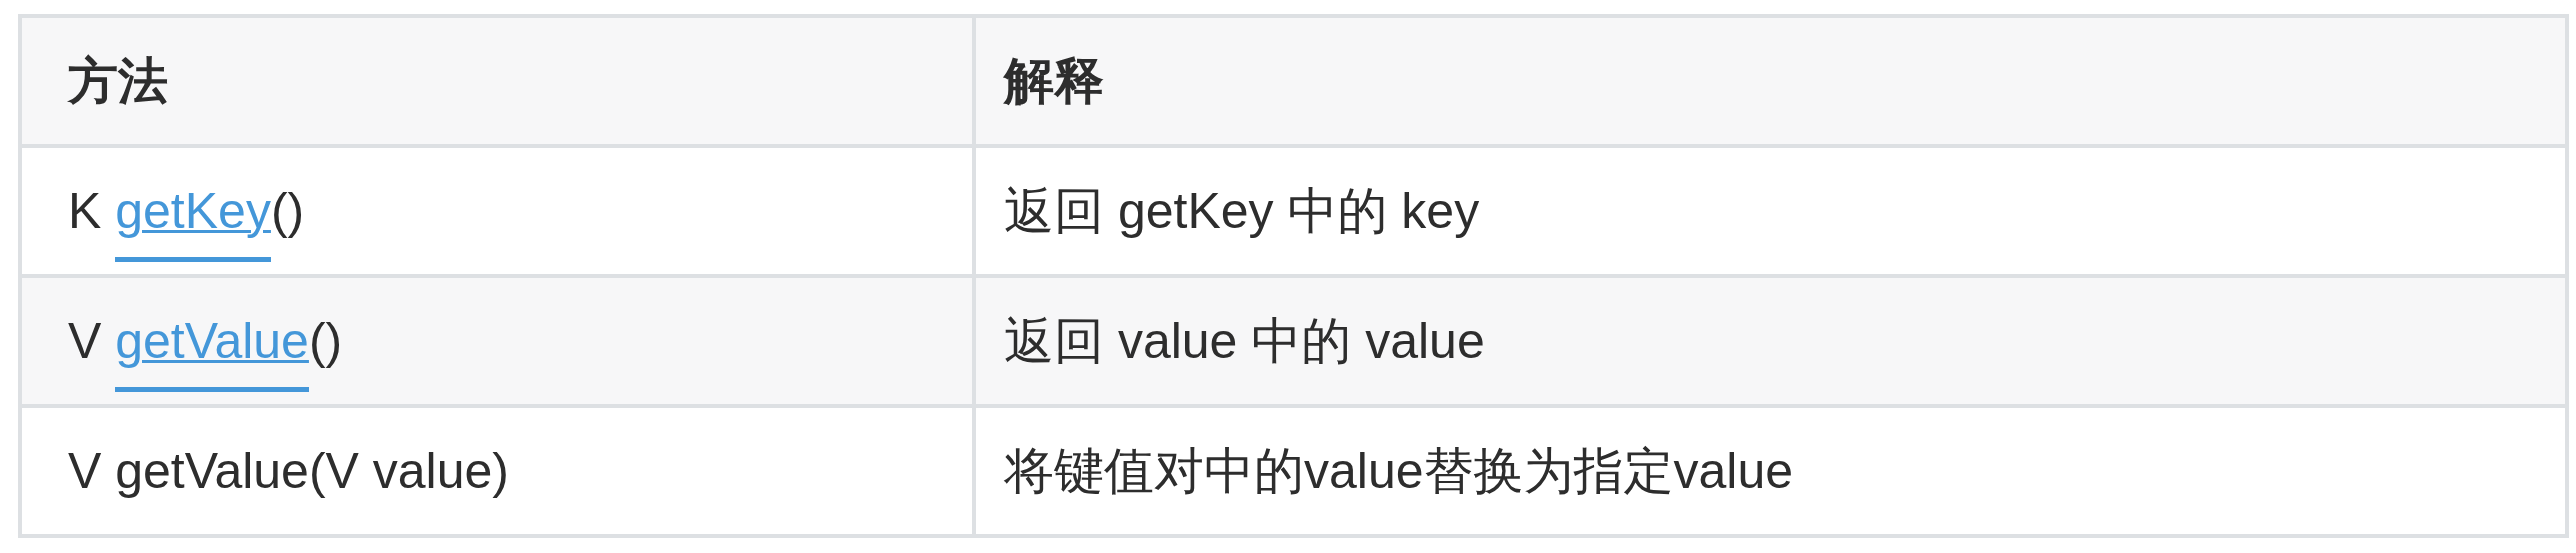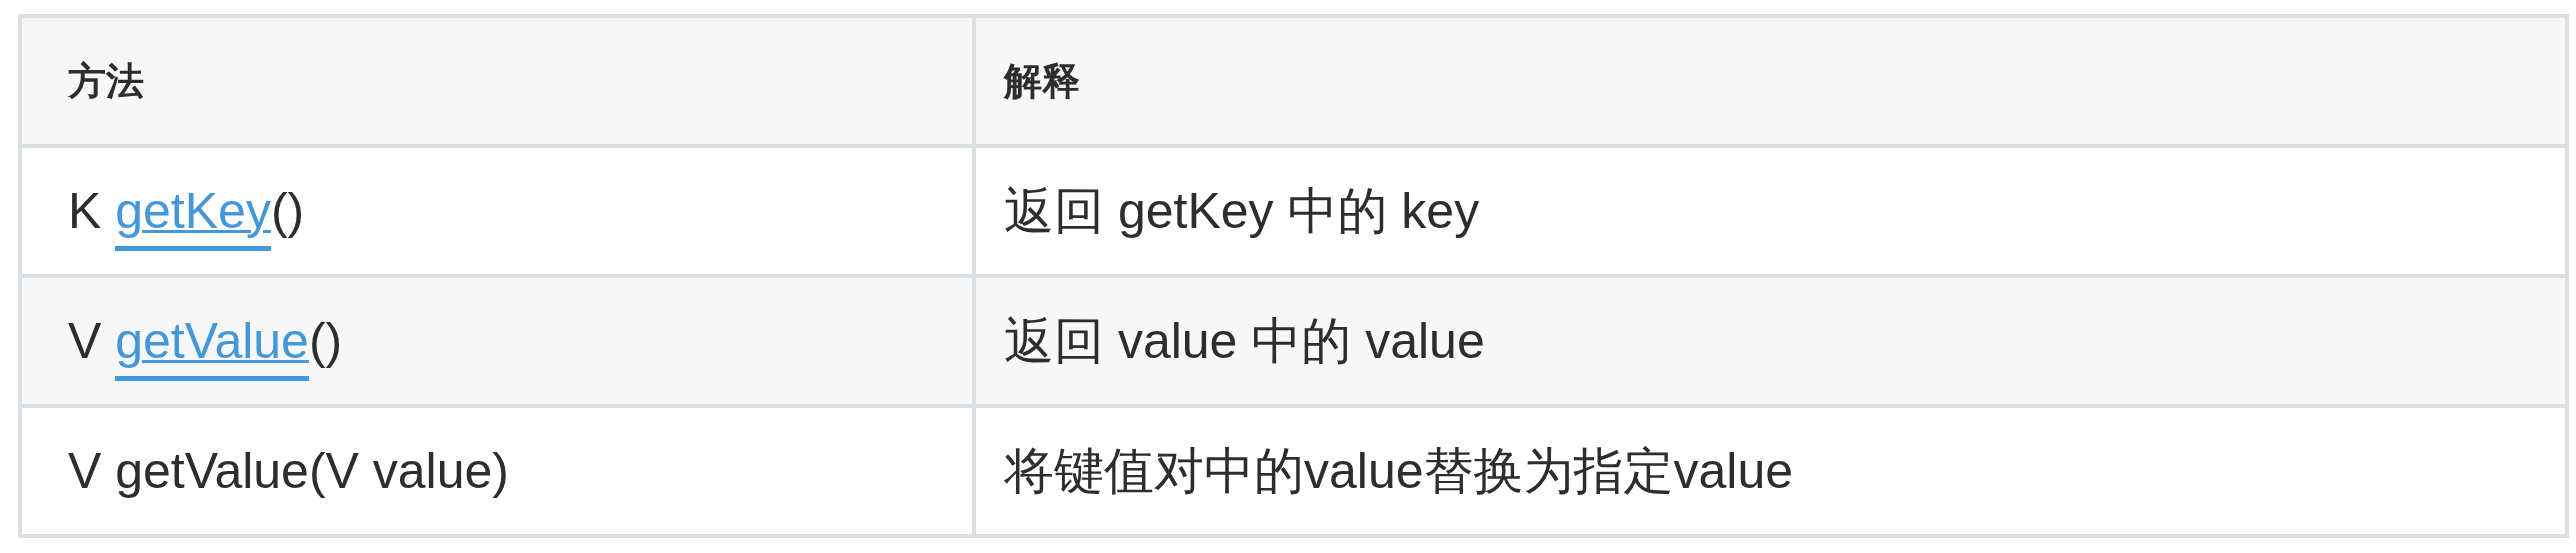--- a/index.html
+++ b/index.html
@@ -31,30 +31,30 @@
   col.col-method { width: 954px; }
   th, td {
     border: 4px solid var(--border);
     height: 126px;
     vertical-align: middle;
     text-align: left;
     padding: 0 30px 0 28px;
     white-space: nowrap;
     overflow: hidden;
   }
-  th { background: var(--header_bg); font-weight: bold; font-size: 38px; }
+  th { background: var(--header_bg); font-weight: bold; font-size: 50px; }
   th:first-child, td:first-child { padding-left: 46px; }
   tbody tr:nth-child(odd) td { background: #ffffff; }
   tbody tr:nth-child(even) td { background: var(--stripe_bg); }
   a.method-link {
     color: var(--link);
     text-decoration: underline;
     text-decoration-thickness: 3px;
     border-bottom: 5px solid var(--link);
-    padding-bottom: 7px;
+    padding-bottom: 18px;
     cursor: pointer;
   }
   a.method-link:empty { display: none; }
 </style>
 </head>
 <body>
 
 <table class="methods-table">
   <colgroup>
     <col class="col-method">

